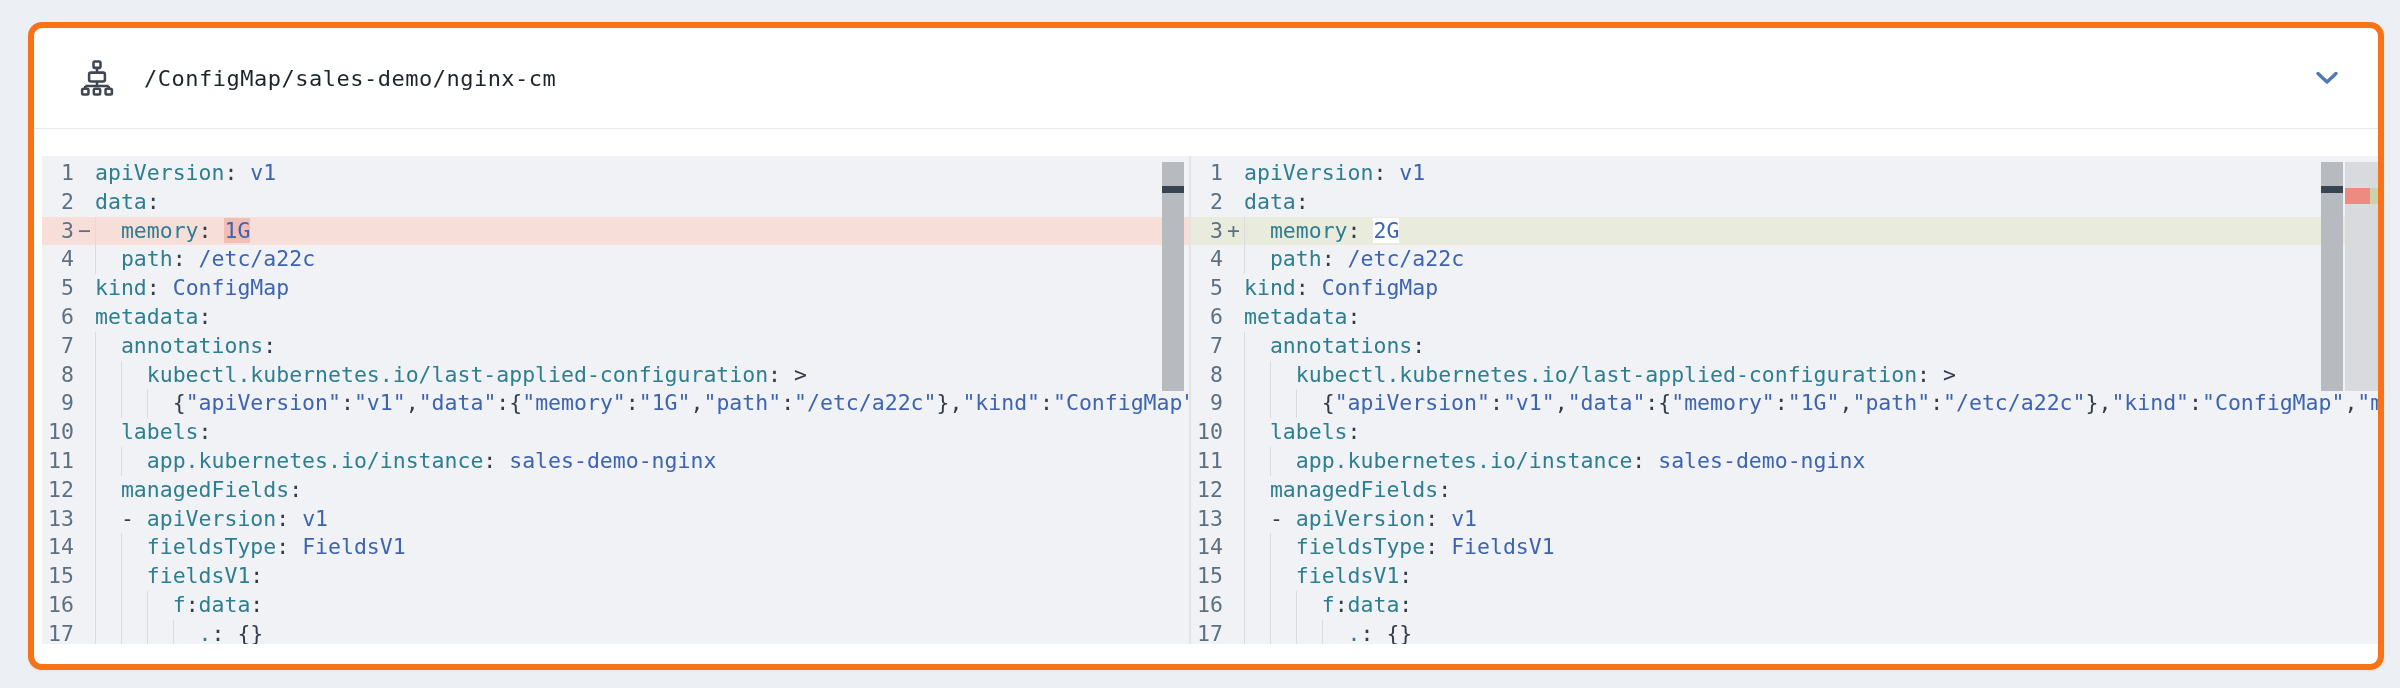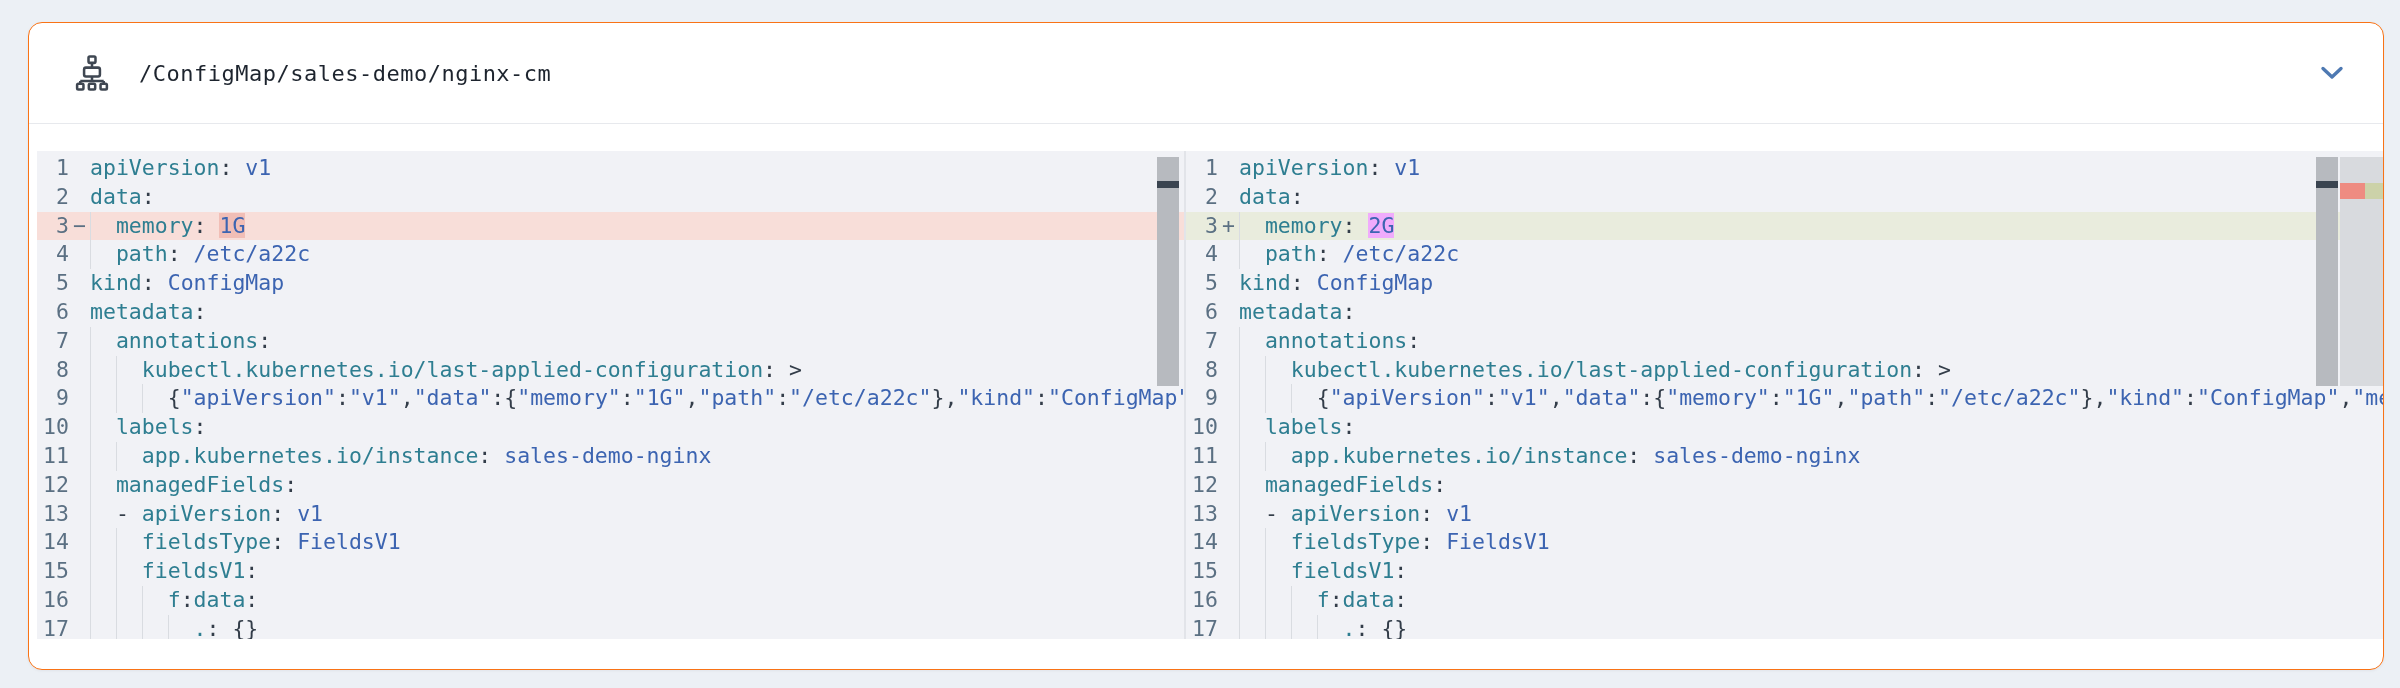--- a/index.html
+++ b/index.html
@@ -4,21 +4,21 @@
 <style>
   html,body{margin:0;padding:0;}
   body{
     width:2400px;height:688px;
     background:#ecf0f5;
     font-family:"DejaVu Sans Mono","Liberation Mono",monospace;
     position:relative;overflow:hidden;
   }
   .card{
     position:absolute;left:28px;top:22px;width:2356px;height:648px;
-    background:#ffffff;border:1px solid #f97316;border-radius:14px;
+    background:#ffffff;border:6px solid #f97316;border-radius:14px;
     box-shadow:0 1px 3px rgba(16,24,40,.05);
     box-sizing:border-box;overflow:hidden;
   }
   
   .card-header{
     position:absolute;left:0;top:0;right:0;height:101px;
     border-bottom:1px solid #e7e9ed;
     display:flex;align-items:center;gap:28px;
     padding-left:44px;box-sizing:border-box;cursor:pointer;
   }
@@ -54,21 +54,21 @@
   }
   .row .code{position:relative;flex:1;padding-left:0;}
   .row.del{background:#f8ded9;}
   .row.ins{background:#e9ecdd;}
   .g{position:absolute;top:0;bottom:0;width:1px;background:#d9dce1;}
   .tk.k{color:#2e7e91;}
   .tk.v{color:#3c64b1;}
   .tk.p{color:#333d49;}
   .tk.t{color:#333d49;}
   .tk.vd{color:#3c64b1;background:#f1beb6;text-align:right;}
-  .tk.vi{color:#3c64b1;background:#f0abfc;}
+  .tk.vi{color:#3c64b1;background:#ffffff;}
   
   .sb-thumb{
     position:absolute;top:6px;height:229px;width:22px;
     background:#b7babf;cursor:pointer;
   }
   .pane.original .sb-thumb{right:5px;}
   .pane.modified .sb-thumb{right:47px;}
   .sb-mark{position:absolute;left:0;right:0;top:24px;height:7px;background:#3a4450;}
   .ov-ruler{
     position:absolute;top:6px;height:229px;right:0;width:45px;

